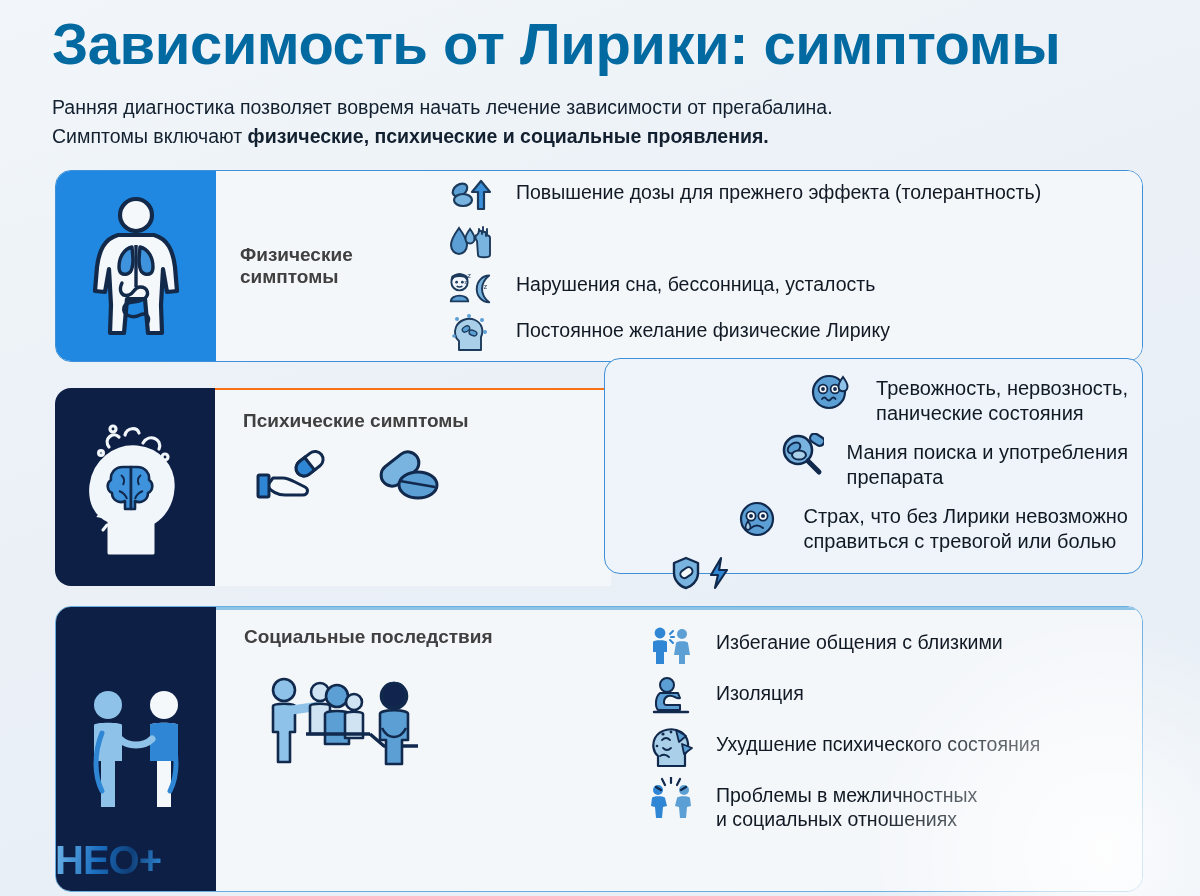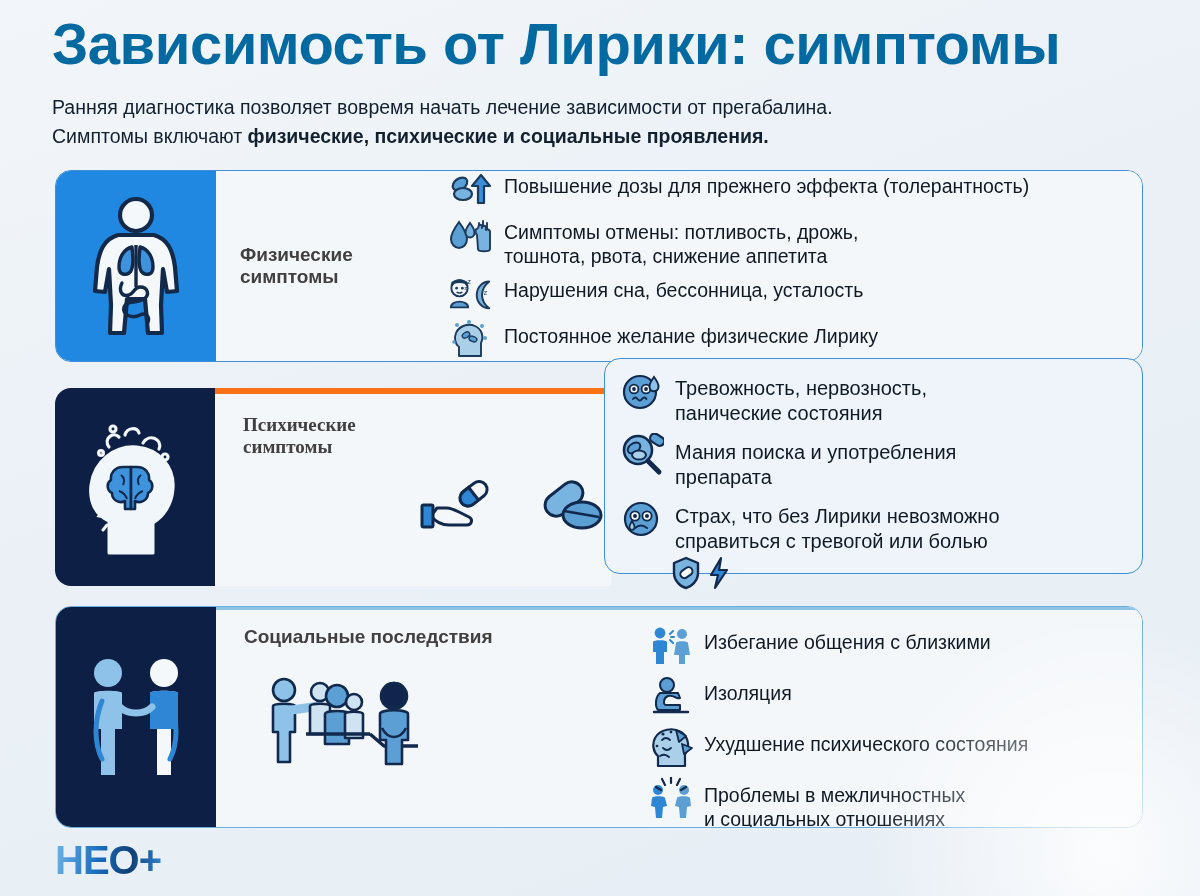--- a/index.html
+++ b/index.html
@@ -63,21 +63,21 @@
   }
   
   #card-mental {
     left: 55px; top: 220px;
     width: 556px; height: 198px;
     background: transparent;
   }
   
   #card-social {
     left: 55px; top: 438px;
-    width: 1088px; height: 222px;
+    width: 1088px; height: 286px;
     border: 1.5px solid #69aee0;
     border-radius: 16px;
     background: #f3f7fa;
     overflow: hidden;
   }
 
   .icon-panel {
     flex: 0 0 auto;
     width: 160px;
     display: flex;
@@ -114,24 +114,23 @@
   }
 
   
   #card-mental .inner {
     display: flex;
     width: 556px; height: 198px;
     border-radius: 16px 0 0 16px;
     overflow: hidden;
   }
   #card-mental .card-body {
-    flex-direction: row;
-    border-top: 6px solid #f97316;
+    flex-direction: column;
+    border-top: 2px solid #f97316;
     padding: 20px 0 0 28px;
-    font-family: Liberation Serif, serif;
   }
   #card-mental .mid-icons {
     margin-top: 16px;
     display: flex;
     align-items: center;
     gap: 34px;
     padding-left: 10px;
   }
 
   .mental-panel {
@@ -161,39 +160,39 @@
   }
   #card-social .list-col {
     flex: 1;
     padding: 14px 10px 10px 0;
   }
 
   
   .row {
     display: flex;
     align-items: flex-start;
-    gap: 10px;
+    gap: 22px;
     margin-bottom: 6px;
   }
   .row:last-child { margin-bottom: 0; }
   .row .ico {
     flex: 0 0 auto;
     width: 46px; height: 42px;
     display: flex; align-items: center; justify-content: center;
   }
   .row .txt {
     font-size: 19.5px;
     line-height: 1.25;
     color: #111a24;
     padding-top: 6px;
     white-space: pre-line;
   }
 
   #card-physical .row { margin-bottom: 4px; }
-  .mental-panel .row { margin-bottom: 8px; }
+  .mental-panel .row { margin-bottom: 8px; justify-content: flex-end; }
   .mental-panel .row .txt { font-size: 20px; }
   #card-social .row { margin-bottom: 9px; }
 
   .trailing-icons {
     display: flex; align-items: center; gap: 6px;
     padding-left: 52px; margin-top: -6px;
   }
 
   
   .logo {
@@ -275,22 +274,20 @@
           <span class="ico">
             <svg width="46" height="38" viewBox="0 0 46 38">
               <path d="M11 6 C11 6 3 17 3 23 C3 28.5 7 32 11 32 C15 32 19 28.5 19 23 C19 17 11 6 11 6 Z" fill="#5b9fd4" stroke="#1b3a5c" stroke-width="2"></path>
               <path d="M22 7 C22 7 17.5 13 17.5 16.5 C17.5 19.5 19.6 21.5 22 21.5 C24.4 21.5 26.5 19.5 26.5 16.5 C26.5 13 22 7 22 7 Z" fill="#79b4e0" stroke="#1b3a5c" stroke-width="2"></path>
               <g fill="#79b4e0" stroke="#1b3a5c" stroke-width="1.9" stroke-linejoin="round" stroke-linecap="round">
                 <path d="M31 14 L31 7 M35 13 L35 5 M39 14 L39 7"></path>
                 <path d="M29 13 C27 13 27 17 29 19 L30 33 C30 36 42 36 42 33 L42 16 C42 13 38 13 38 14 L38 12 C38 9 34 9 34 12 L34 11 C34 8 30.5 8 30.5 11 Z" fill="#79b4e0"></path>
               </g>
             </svg>
           </span>
-          <span class="txt">Симптомы отмены: потливость, дрожь,
-тошнота, рвота, снижение аппетита</span>
         </div>
 
         <div class="row">
           <span class="ico">
             <svg width="48" height="36" viewBox="0 0 48 36">
               <g stroke="#1b3a5c" stroke-width="2">
                 <circle cx="12" cy="13" r="8.5" fill="#f0f6fb"></circle>
                 <path d="M4 11 C4 5 20 5 20 11 L20 9 C20 4 4 4 4 9 Z" fill="#3a8fd8"></path>
                 <path d="M3 33 C3 25 21 25 21 33 Z" fill="#5b9fd4"></path>
               </g>

